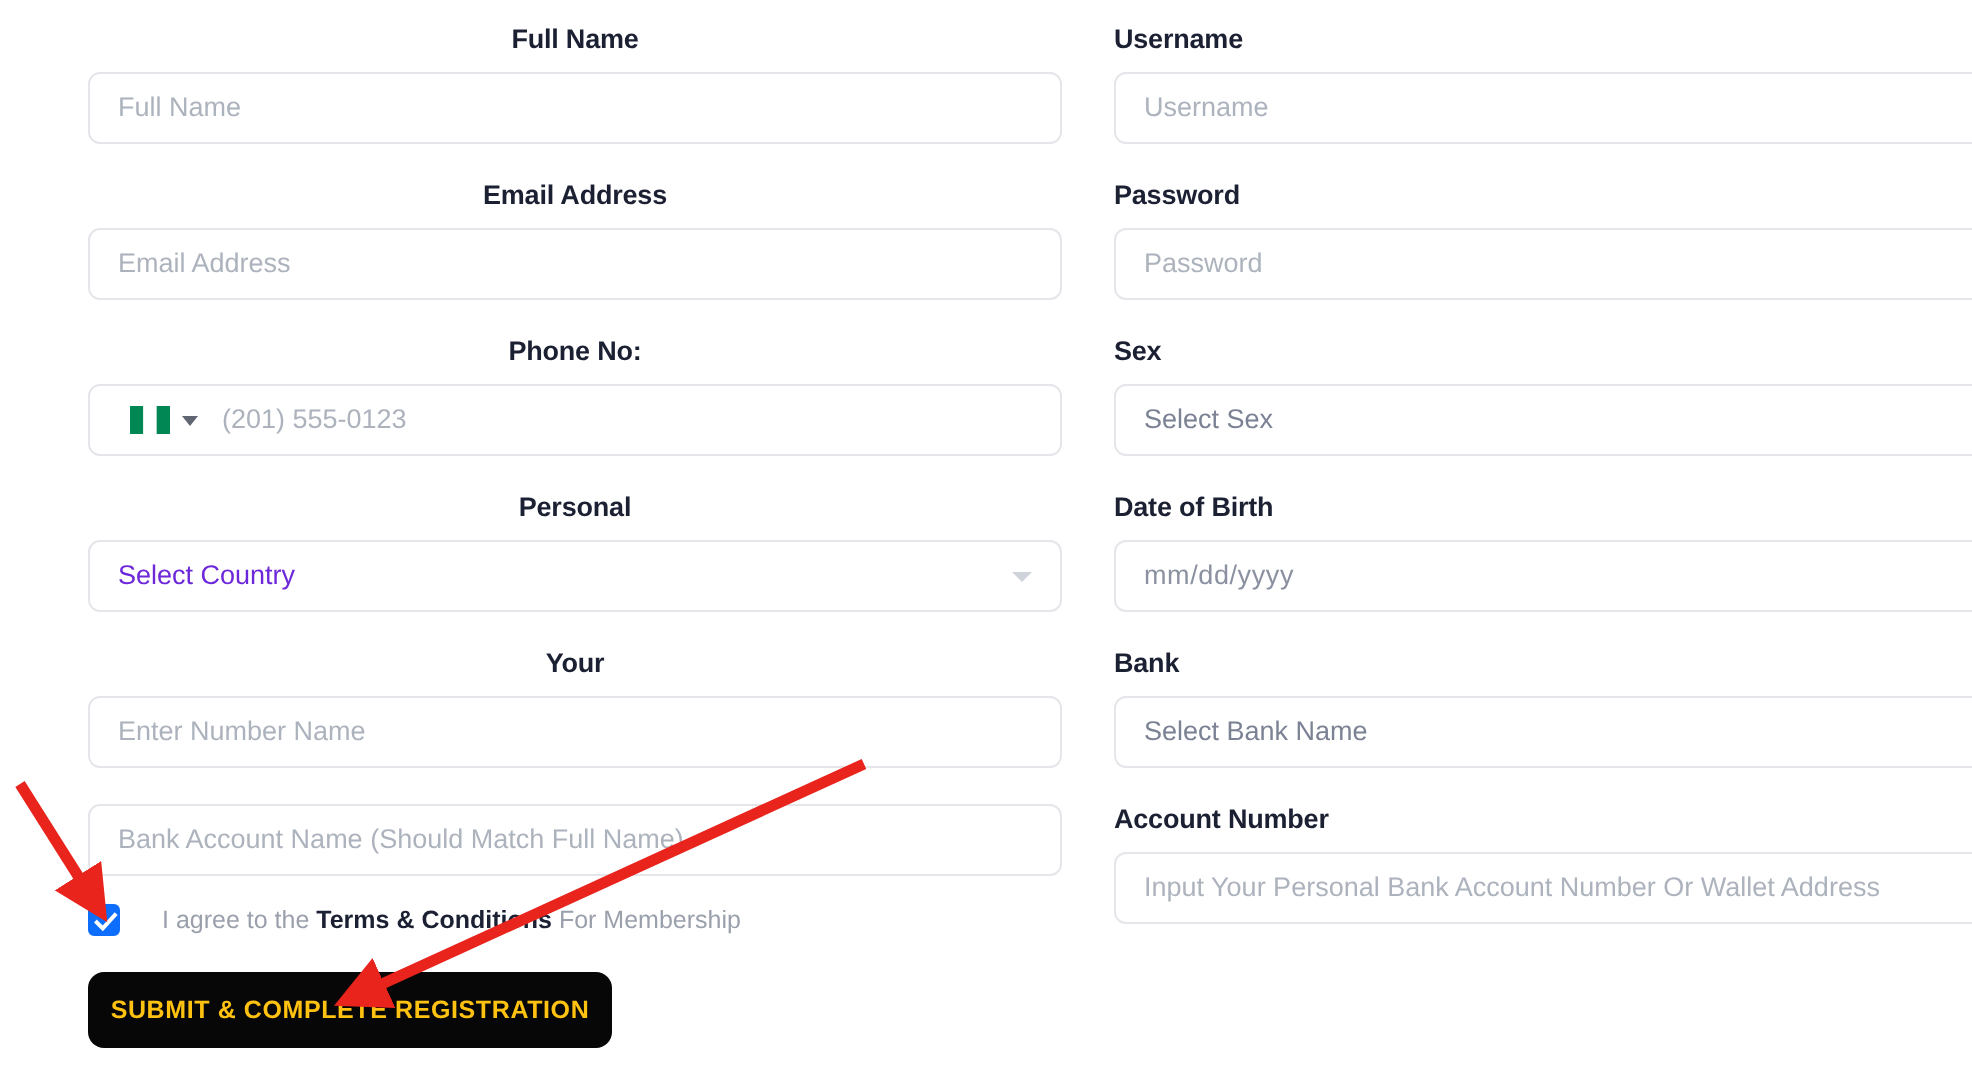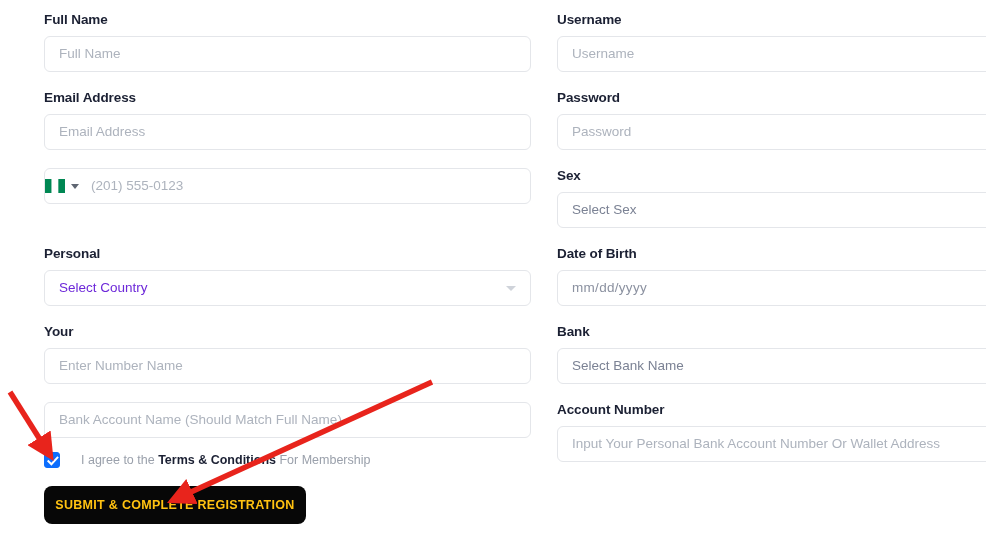--- a/index.html
+++ b/index.html
@@ -27,21 +27,21 @@
     width: 1100px;           
     display: grid;
     grid-template-columns: 487px 26px 487px;
     row-gap: 0;
   }
 
   .field {
     grid-column: auto;
     margin-bottom: 18px;
   }
-  .col-left  { grid-column: 1; }
+  .col-left  { grid-column: 1; text-align: center; }
   .col-right { grid-column: 3; }
 
   .field-label {
     display: block;
     font-size: 13.5px;
     font-weight: 700;
     color: #1b2033;
     letter-spacing: -0.1px;
     margin-bottom: 8px;
     line-height: 16px;
@@ -75,21 +75,21 @@
   .chev {
     width: 0; height: 0;
     border-left: 5px solid transparent;
     border-right: 5px solid transparent;
     border-top: 5px solid #cfd3da;
     flex: 0 0 auto;
     margin-left: 8px;
   }
 
   
-  .control.phone { padding-left: 0; }
+  .control.phone { padding-left: 20px; }
   .flag-wrap {
     display: flex;
     align-items: center;
     flex: 0 0 auto;
     margin-right: 12px;
   }
   .flag-ng {
     width: 20px;
     height: 14px;
     display: block;
@@ -183,20 +183,21 @@
       <label class="field-label">Email Address</label>
       <div class="control">Email Address</div>
     </div>
 
     <div class="field col-right">
       <label class="field-label">Password</label>
       <div class="control">Password</div>
     </div>
 
     <div class="field col-left">
+      <label class="field-label">Phone No:</label>
       <div class="control phone">
         <span class="flag-wrap">
           <svg class="flag-ng" viewBox="0 0 30 21">
             <rect x="0" y="0" width="10" height="21" fill="#008753"></rect>
             <rect x="10" y="0" width="10" height="21" fill="#ffffff"></rect>
             <rect x="20" y="0" width="10" height="21" fill="#008753"></rect>
           </svg>
           <span class="flag-caret"></span>
         </span>
         <span class="phone-ph">(201) 555-0123</span>

